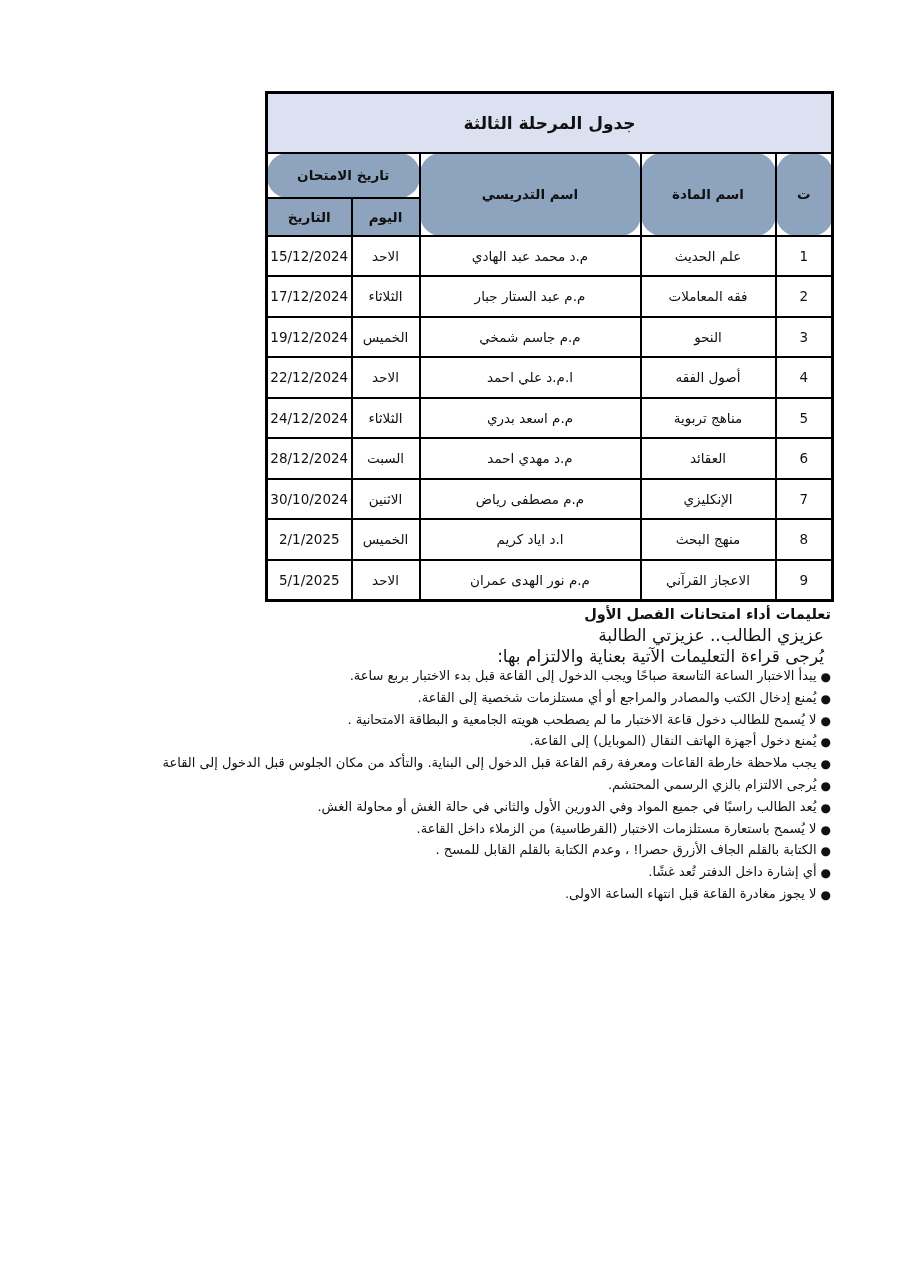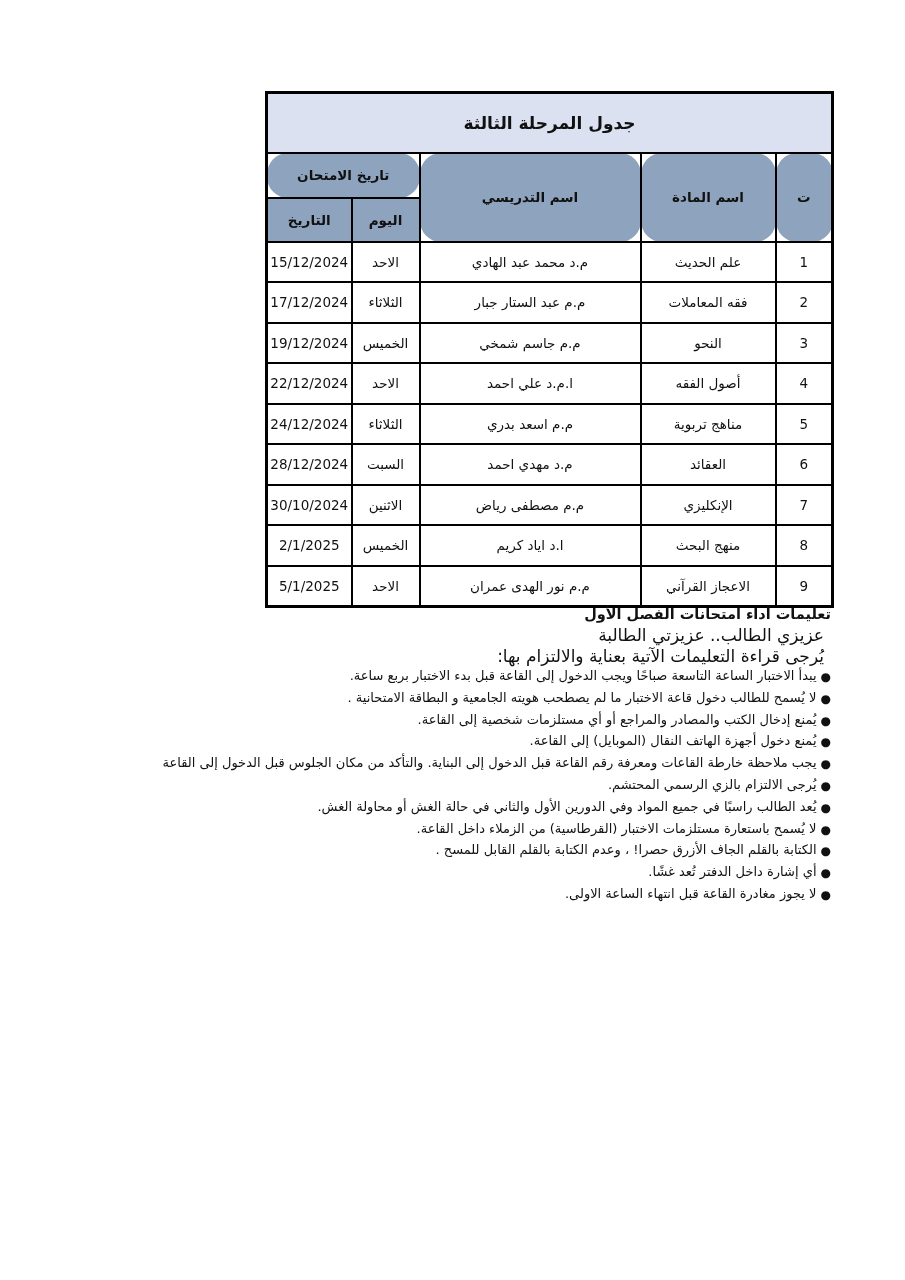--- a/index.html
+++ b/index.html
@@ -41,21 +41,21 @@
     font-weight:bold;
     color:#1c2b45;
   }
   td.head-cell {
     background:#8ea3bd;
     font-weight:bold;
     font-size:13.5px;
     color:#1c2b45;
   }
   tr.head-top td { height:45px;border-radius:21px; }
-  tr.head-sub td { height:44px; }
+  tr.head-sub td { height:38px; }
   tr.data-row td { height:40.5px; background:#fff; font-size:13.5px; }
   td.cell-date { font-size:15px; direction:ltr; }
   td.cell-index { font-size:15px; }
 
   
   .instructions {
     position:absolute;
     top:596px;
     right:74px;
     width:566px;
@@ -180,22 +180,22 @@
       </tr>
     </tbody>
   </table>
 
   <div class="instructions">
     <div class="ins-heading">تعليمات أداء امتحانات الفصل الأول</div>
     <div class="ins-line">عزيزي الطالب.. عزيزتي الطالبة</div>
     <div class="ins-line">يُرجى قراءة التعليمات الآتية بعناية والالتزام بها:</div>
 
     <div class="ins-item"><span class="bullet">●</span><span>يبدأ الاختبار الساعة التاسعة صباحًا ويجب الدخول إلى القاعة قبل بدء الاختبار بربع ساعة.</span></div>
+    <div class="ins-item"><span class="bullet">●</span><span>يُمنع إدخال الكتب والمصادر والمراجع أو أي مستلزمات شخصية إلى القاعة.</span></div>
     <div class="ins-item"><span class="bullet">●</span><span>لا يُسمح للطالب دخول قاعة الاختبار ما لم يصطحب هويته الجامعية و البطاقة الامتحانية .</span></div>
-    <div class="ins-item"><span class="bullet">●</span><span>يُمنع إدخال الكتب والمصادر والمراجع أو أي مستلزمات شخصية إلى القاعة.</span></div>
     <div class="ins-item"><span class="bullet">●</span><span>يُمنع دخول أجهزة الهاتف النقال (الموبايل) إلى القاعة.</span></div>
     <div class="ins-item"><span class="bullet">●</span><span>يجب ملاحظة خارطة القاعات ومعرفة رقم القاعة قبل الدخول إلى البناية. والتأكد من مكان الجلوس قبل الدخول إلى القاعة</span></div>
     <div class="ins-item"><span class="bullet">●</span><span>يُرجى الالتزام بالزي الرسمي المحتشم.</span></div>
     <div class="ins-item"><span class="bullet">●</span><span>يُعد الطالب راسبًا في جميع المواد وفي الدورين الأول والثاني في حالة الغش أو محاولة الغش.</span></div>
     <div class="ins-item"><span class="bullet">●</span><span>لا يُسمح باستعارة مستلزمات الاختبار (القرطاسية) من الزملاء داخل القاعة.</span></div>
     <div class="ins-item"><span class="bullet">●</span><span>الكتابة بالقلم الجاف الأزرق حصرا! ، وعدم الكتابة بالقلم القابل للمسح .</span></div>
     <div class="ins-item"><span class="bullet">●</span><span>أي إشارة داخل الدفتر تُعد غشًا.</span></div>
     <div class="ins-item"><span class="bullet">●</span><span>لا يجوز مغادرة القاعة قبل انتهاء الساعة الاولى.</span></div>
   </div>
 

